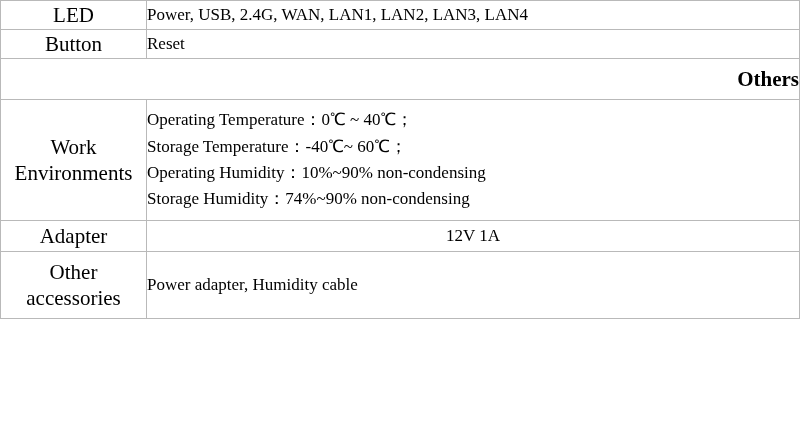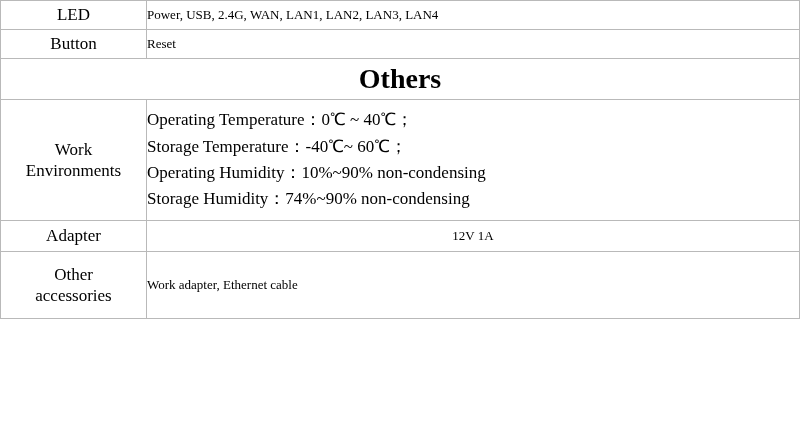--- a/index.html
+++ b/index.html
@@ -22,41 +22,41 @@
   .spec-table td {
     border: 1px solid #b9b9b9;
     padding: 0;
     vertical-align: middle;
   }
   .col-label {
     width: 146px;
   }
   .label-cell {
     text-align: center;
-    font-size: 17px;
+    font-size: 21px;
     line-height: 1.25;
     padding: 4px 4px;
   }
   .label-cell.small {
     font-size: 14px;
   }
   .value-cell {
     text-align: left;
-    font-size: 13px;
+    font-size: 17px;
     line-height: 1.3;
     padding: 4px 0 4px 7px;
   }
   .value-cell.bold {
     font-weight: bold;
   }
   .section-cell {
-    font-size: 28px;
+    font-size: 21px;
     font-weight: bold;
     padding: 7px 0 7px 9px;
-    text-align: center;
+    text-align: right;
   }
   .multiline-cell {
     padding: 7px 0 7px 7px;
     border-radius: 7px;
   }
   .multiline-cell .line {
     font-size: 17px;
     line-height: 1.55;
     white-space: nowrap;
   }
@@ -103,16 +103,16 @@
     </tr>
     <tr class="row-adapter">
       <td class="label-cell">Adapter</td>
       <td class="value-cell">12V 1A</td>
     </tr>
     <tr class="row-accessories">
       <td class="label-cell">
         <div>Other</div>
         <div>accessories</div>
       </td>
-      <td class="value-cell">Work adapter, Ethernet cable</td>
+      <td class="value-cell">Power adapter, Humidity cable</td>
     </tr>
   </tbody>
 </table>
 
 </body></html>

